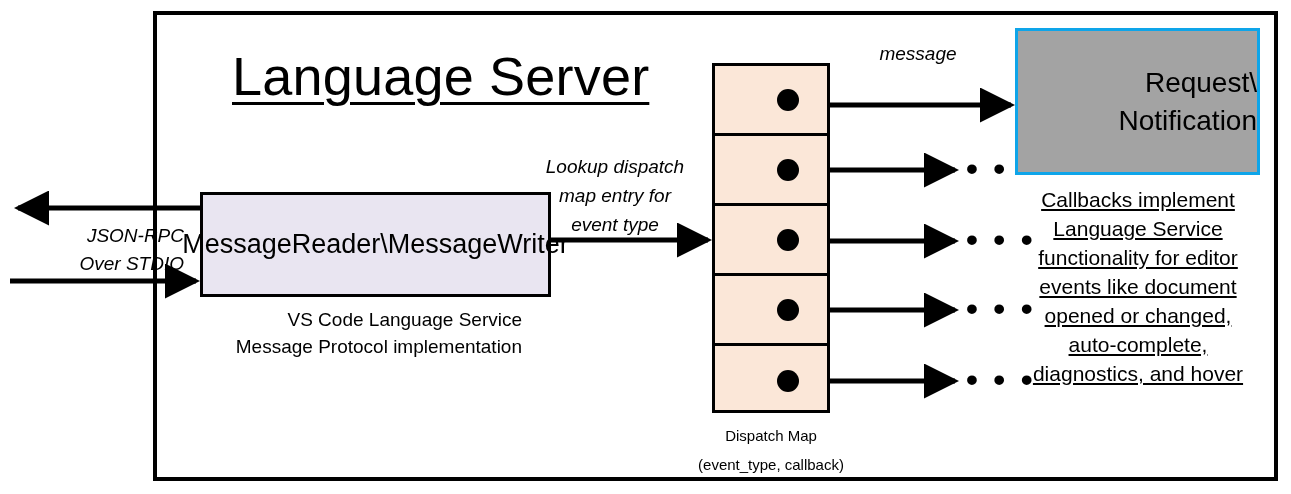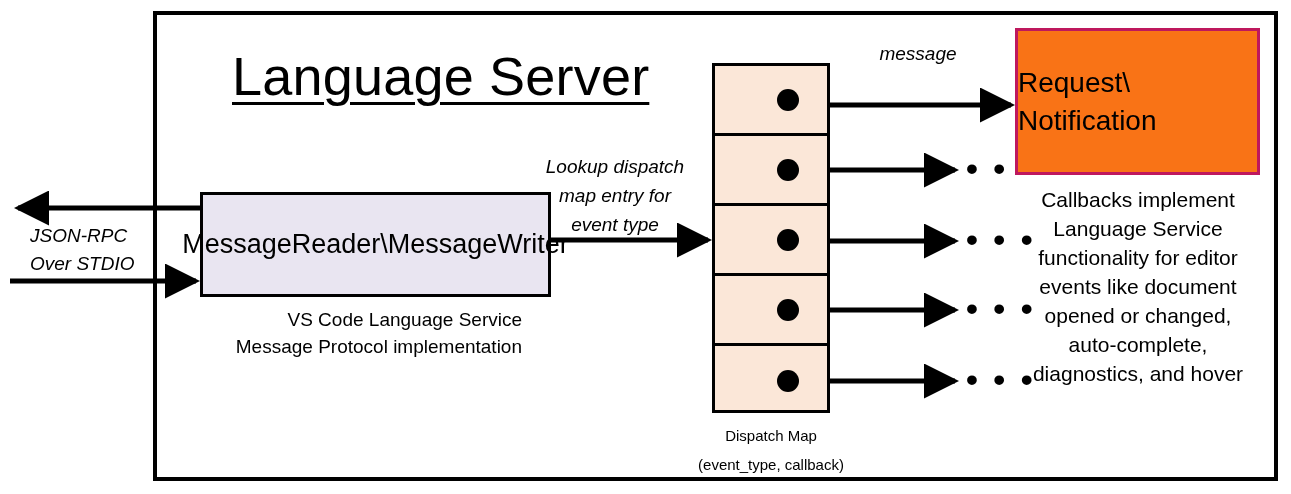--- a/index.html
+++ b/index.html
@@ -74,24 +74,24 @@
     top: 306px;
     width: 326px;
     text-align: right;
     font-size: 19px;
     line-height: 27px;
   }
 
   
   .jsonrpc-label {
     position: absolute;
-    left: 30px;
+    left: 46px;
     top: 222px;
     width: 138px;
-    text-align: left;
+    text-align: right;
     font-style: italic;
     font-size: 19px;
     line-height: 28px;
   }
 
   
   .lookup-label {
     position: absolute;
     left: 522px;
     top: 152px;
@@ -154,41 +154,42 @@
     line-height: 29px;
   }
 
   
   .callback-box {
     position: absolute;
     left: 1015px;
     top: 28px;
     width: 245px;
     height: 147px;
-    background: #f97316;
-    border: 3px solid #be185d;
+    background: #a3a3a3;
+    border: 3px solid #0ea5e9;
     box-sizing: border-box;
     display: flex;
     flex-direction: column;
-    align-items: flex-start;
+    align-items: flex-end;
     justify-content: center;
   }
   .callback-box .line {
     font-size: 28px;
     line-height: 38px;
     white-space: nowrap;
   }
   .callback-caption {
     position: absolute;
     left: 1008px;
     top: 185px;
     width: 260px;
     text-align: center;
     font-size: 21px;
     line-height: 29px;
+    text-decoration: underline;
   }
 
   
   .ellipsis {
     position: absolute;
     font-size: 34px;
     line-height: 20px;
     letter-spacing: 3px;
     font-weight: bold;
     color: #000000;

